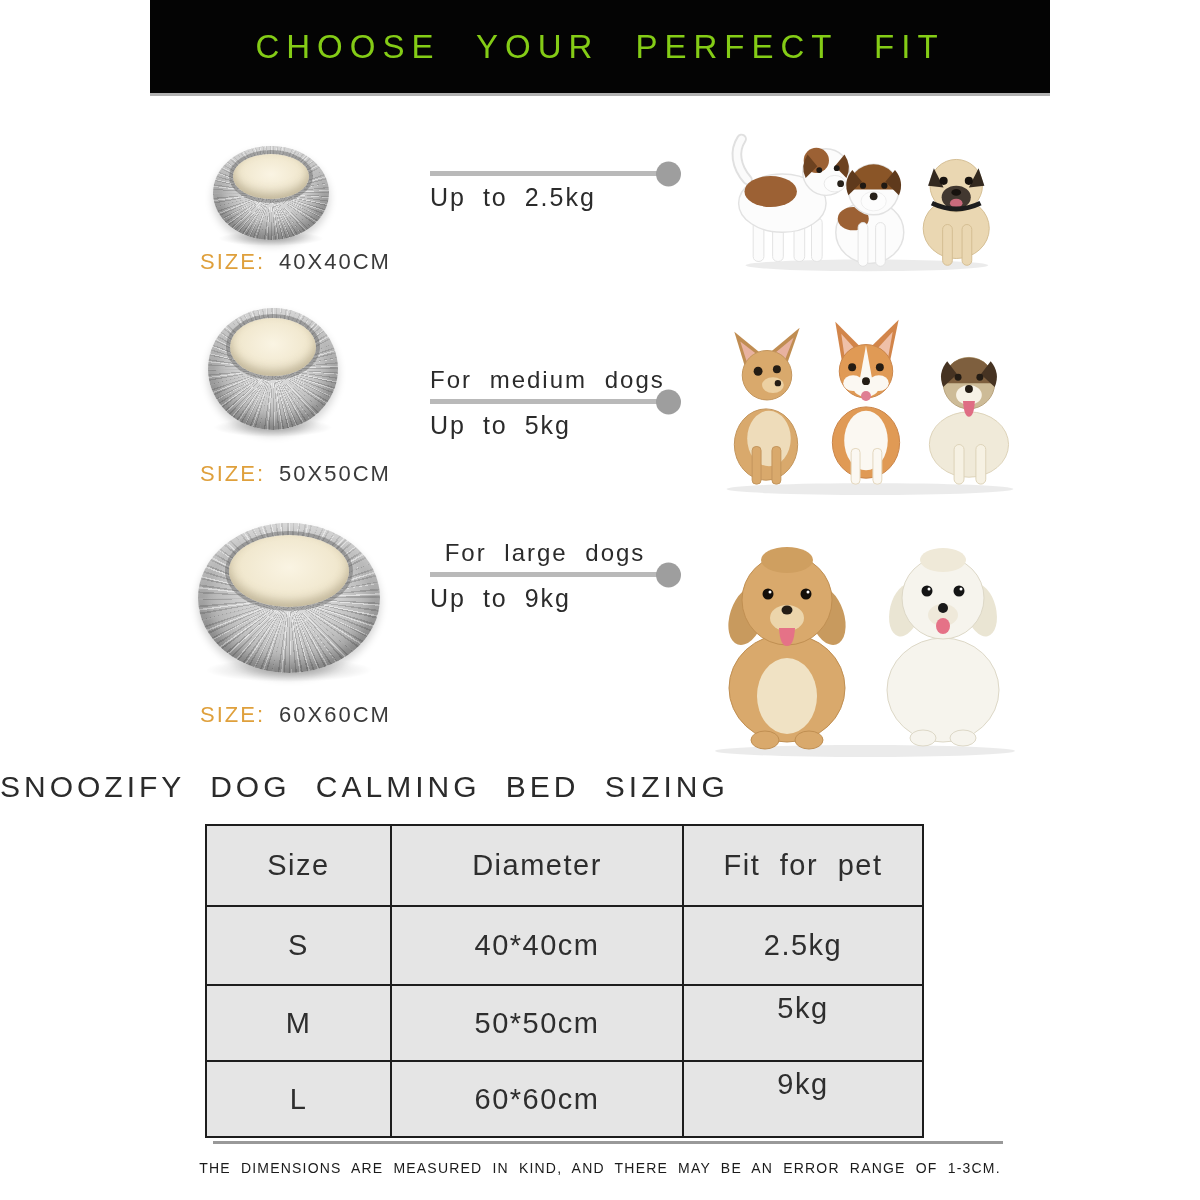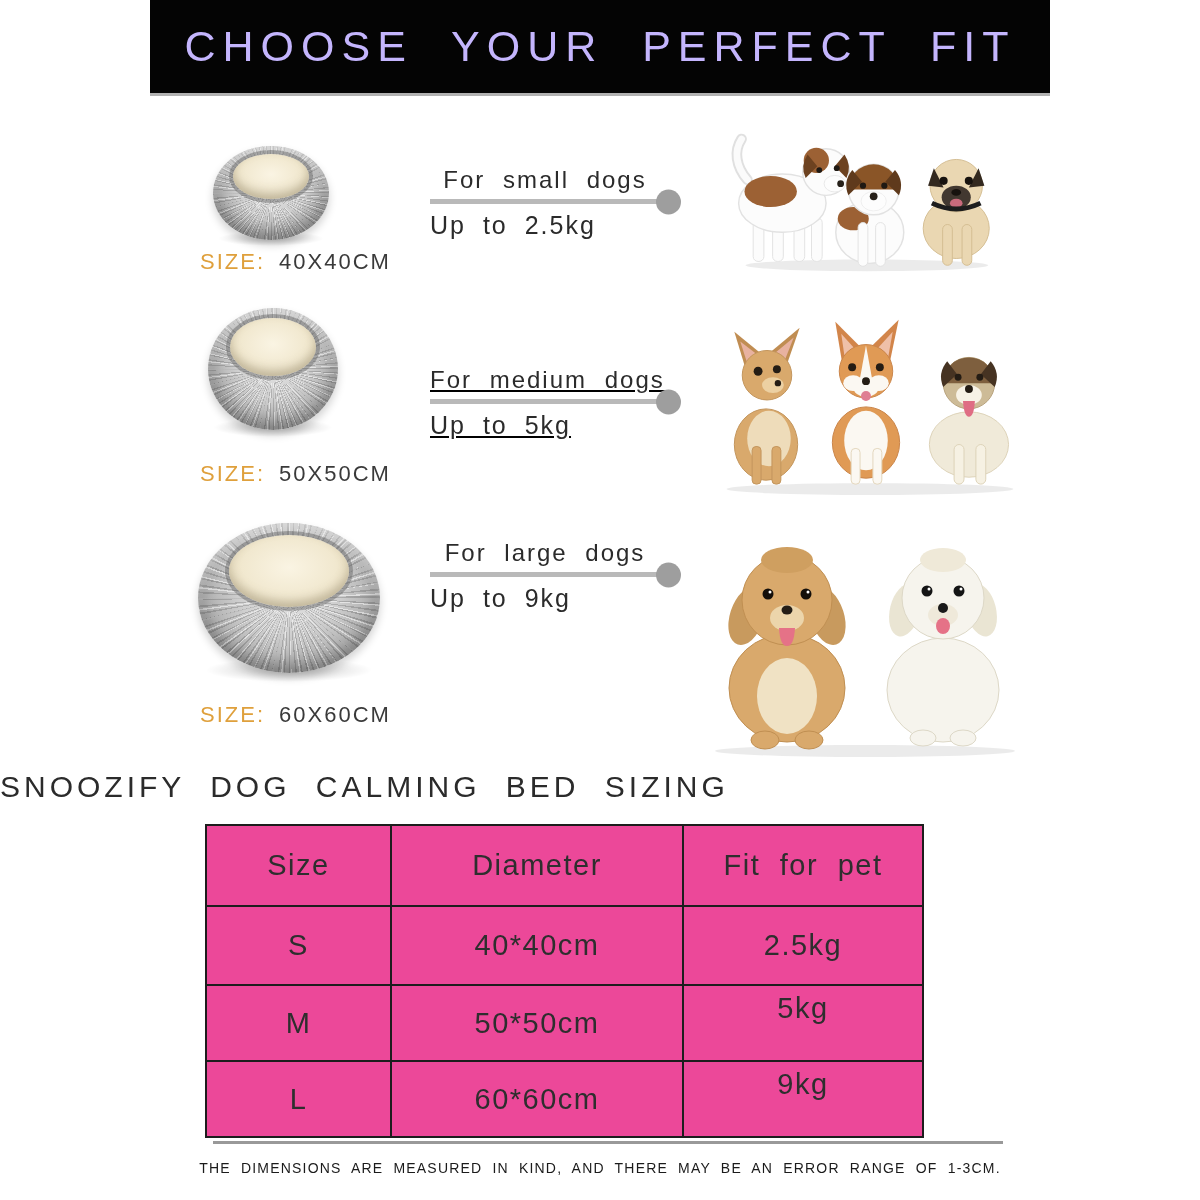--- a/index.html
+++ b/index.html
@@ -3,21 +3,21 @@
 <meta charset="utf-8">
 <style>
   * { margin:0; padding:0; box-sizing:border-box; }
   body { background:#ffffff; font-family:"Liberation Sans", sans-serif; }
   #page { position:relative; width:1200px; height:1200px; background:#ffffff; overflow:hidden; margin:0 auto; }
 
   
   .banner { position:absolute; left:150px; top:0; width:900px; height:93px;
             background:#040404; display:flex; align-items:center; justify-content:center;
             box-shadow:0 3px 0 #b2b2b2; }
-  .banner-title { color:#c4b5fd; font-size:43px; letter-spacing:7px; word-spacing:20px;
+  .banner-title { color:#84cc16; font-size:33px; letter-spacing:7px; word-spacing:20px;
                   white-space:nowrap; font-weight:500; }
 
   
   .bed { position:absolute; }
   .bed-ring { position:absolute; inset:0; border-radius:50%;
       background:
         repeating-conic-gradient(from 3deg, rgba(40,40,40,.20) 0deg 1.2deg, rgba(255,255,255,0) 1.2deg 4.5deg),
         repeating-conic-gradient(from 45deg, rgba(255,255,255,.5) 0deg 1deg, rgba(255,255,255,0) 1deg 7deg),
         radial-gradient(ellipse at 50% 42%, #e8e8e8 0%, #cfcfcf 40%, #a8a8a8 72%, #8e8e8e 100%);
       box-shadow: inset 0 -8px 16px rgba(0,0,0,.28), inset 0 5px 8px rgba(255,255,255,.55), 0 5px 9px rgba(0,0,0,.18); }
@@ -41,21 +41,21 @@
                  width:25px; height:25px; border-radius:50%; background:#9e9e9e; }
   .callout-weight { text-align:left; font-size:25px; letter-spacing:2px; word-spacing:8px;
                     color:#2b2b2b; margin-top:7px; white-space:nowrap; }
 
   .dogs { position:absolute; }
 
   
   .sizing-heading { position:absolute; left:0; top:770px; width:1200px; text-align:left;
                     font-size:30px; letter-spacing:4px; word-spacing:13px; color:#2b2b2b;
                     font-weight:400; white-space:nowrap; }
-  .size-table { position:absolute; left:205px; top:824px; border-collapse:collapse; background:#ec4899; }
+  .size-table { position:absolute; left:205px; top:824px; border-collapse:collapse; background:#e5e5e5; }
   .size-table td, .size-table th { border:2px solid #1d1d1d; text-align:center; vertical-align:middle;
                     font-weight:400; color:#2e2e2e; font-size:29px; letter-spacing:1.5px; word-spacing:10px; }
   .col-size { width:185px; }
   .col-diameter { width:292px; }
   .col-fit { width:240px; }
   .row-header { height:81px; }
   .row-s { height:79px; }
   .row-m { height:76px; }
   .row-l { height:76px; }
   td.cell-raised { vertical-align:top; padding-top:6px; }
@@ -77,21 +77,20 @@
 
   <div class="bed" style="left:213px; top:146px; width:116px; height:94px;">
     <div class="bed-shadow"></div>
     <div class="bed-ring"></div>
     <div class="bed-center"></div>
   </div>
   <div class="size-label" style="top:249px;">
     <span class="size-word">SIZE:</span><span class="size-value">40X40CM</span>
   </div>
   <div class="callout" style="top:166px;">
-    <div class="callout-title">For small dogs</div>
     <div class="callout-line">
       <div class="callout-dot"></div>
     </div>
     <div class="callout-weight">Up to 2.5kg</div>
   </div>
 
   <svg class="dogs" style="left:712px; top:106px;" width="300" height="170" viewBox="0 0 300 175">
     <ellipse cx="155" cy="164" rx="125" ry="6" fill="#000" opacity="0.08"></ellipse>
 
     <g>
@@ -145,21 +144,21 @@
   </svg>
 
   <div class="bed" style="left:208px; top:308px; width:130px; height:122px;">
     <div class="bed-shadow"></div>
     <div class="bed-ring"></div>
     <div class="bed-center"></div>
   </div>
   <div class="size-label" style="top:461px;">
     <span class="size-word">SIZE:</span><span class="size-value">50X50CM</span>
   </div>
-  <div class="callout" style="top:366px;text-decoration:underline;">
+  <div class="callout" style="top:366px;">
     <div class="callout-title">For medium dogs</div>
     <div class="callout-line">
       <div class="callout-dot"></div>
     </div>
     <div class="callout-weight">Up to 5kg</div>
   </div>
 
   <svg class="dogs" style="left:705px; top:298px;" width="320" height="198" viewBox="0 0 320 200">
     <ellipse cx="165" cy="193" rx="145" ry="6" fill="#000" opacity="0.08"></ellipse>
 

